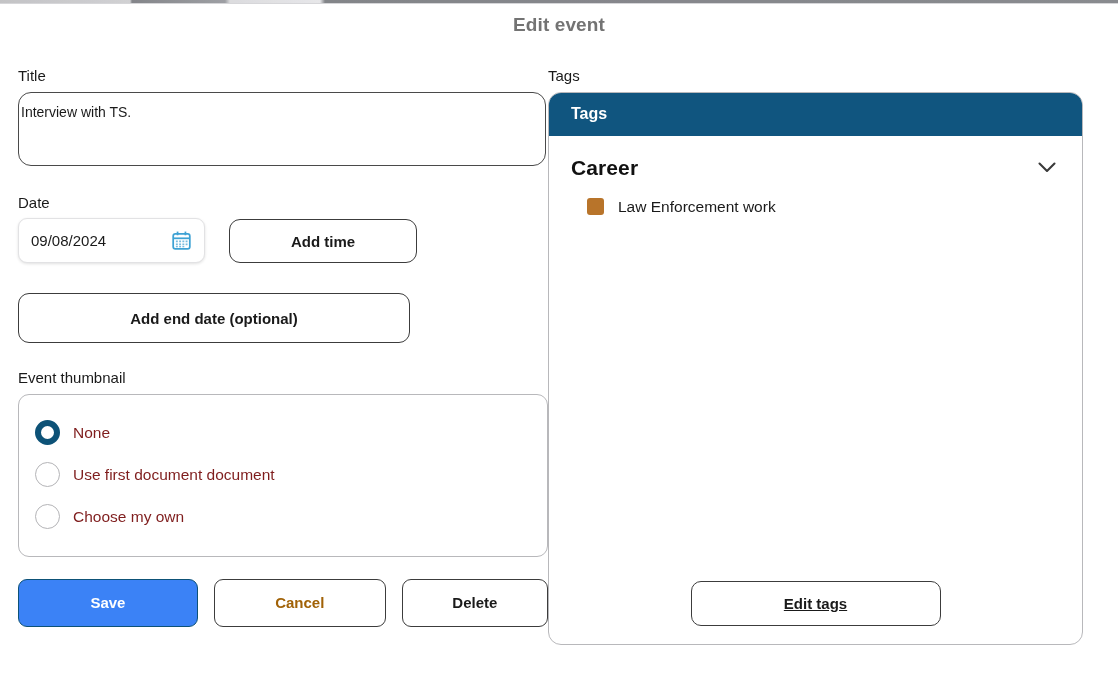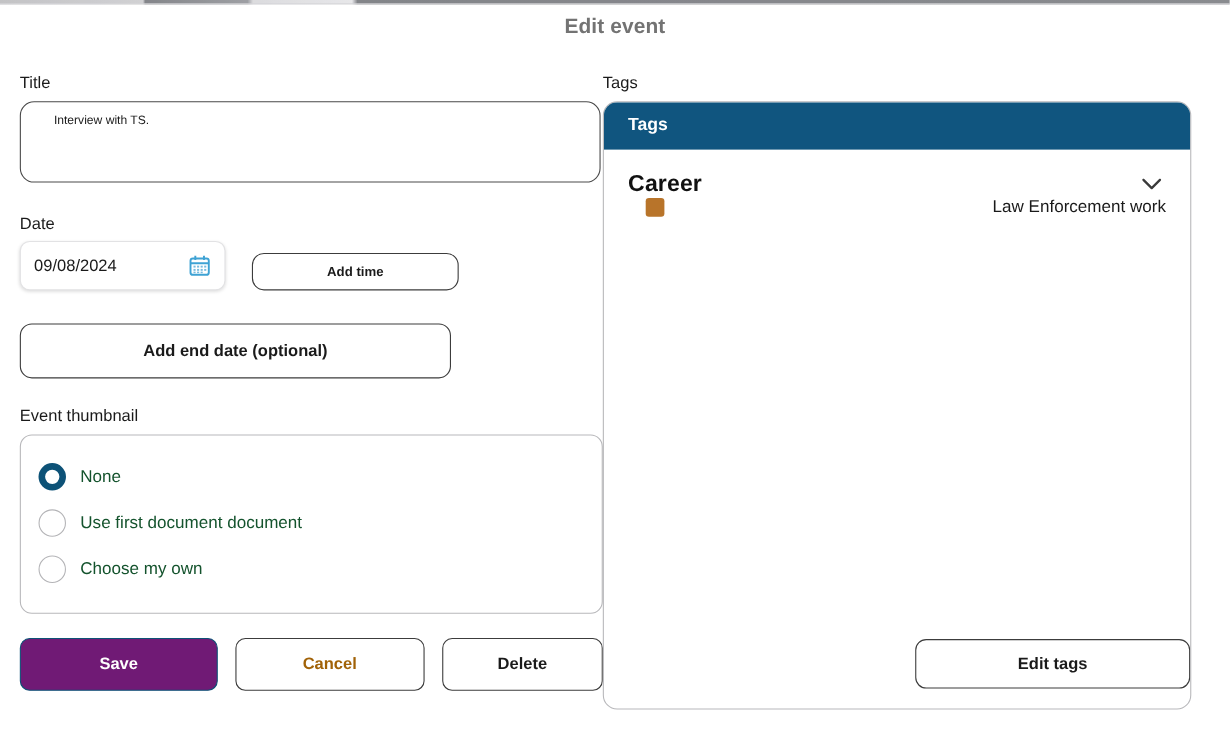--- a/index.html
+++ b/index.html
@@ -69,22 +69,22 @@
     line-height: 1.1;
   }
 
   
   .title-box {
     width: 528px;
     height: 74px;
     box-sizing: border-box;
     border: 1px solid #4a4a4a;
     border-radius: 13px;
-    padding: 11px 30px;
-    font-size: 11px;
+    padding: 11px 2px;
+    font-size: 14px;
     color: #1a1a1a;
     background: #fff;
     line-height: 1.25;
     font-family: inherit;
     resize: none;
     outline: none;
     overflow: hidden;
   }
 
   
@@ -112,26 +112,26 @@
     flex: 1;
   }
   .cal-icon {
     width: 21px; height: 21px;
     display: block;
     flex: none;
   }
   .add-time-btn {
     margin-left: 24px;
     width: 188px;
-    height: 34px;
+    height: 44px;
     box-sizing: border-box;
     border: 1.3px solid #3c3c3c;
     border-radius: 11px;
     background: #fff;
-    font-size: 12px;
+    font-size: 15px;
     font-weight: bold;
     color: #1a1a1a;
     font-family: inherit;
     cursor: pointer;
     display: flex;
     align-items: center;
     justify-content: center;
   }
 
   
@@ -173,21 +173,21 @@
   .radio {
     width: 25px; height: 25px;
     border-radius: 50%;
     box-sizing: border-box;
     flex: none;
     margin-right: 13px;
     background: #fff;
   }
   .radio.off { border: 1.6px solid #b4b4b7; }
   .radio.on  { border: 6px solid #0d5277; }
-  .radio-label { font-size: 15.5px; color: #14532d; }
+  .radio-label { font-size: 15.5px; color: #7f1d1d; }
 
   
   .actions {
     margin-top: 22px;
     display: flex;
     align-items: center;
   }
   .btn {
     height: 48px;
     box-sizing: border-box;
@@ -195,21 +195,21 @@
     font-size: 15px;
     font-weight: bold;
     font-family: inherit;
     cursor: pointer;
     display: flex;
     align-items: center;
     justify-content: center;
   }
   .btn-save {
     width: 182px;
-    background: #701a75;
+    background: #3b82f6;
     border: 1px solid #0d5277;
     color: #ffffff;
   }
   .btn-cancel {
     width: 174px;
     margin-left: 16px;
     background: #fff;
     border: 1.3px solid #3c3c3c;
     color: #a16207;
     text-align: right;
@@ -259,41 +259,42 @@
     letter-spacing: .1px;
   }
   .chev {
     width: 18px; height: 11px;
     display: block;
     margin-right: 4px;
   }
   .tag-item {
     display: flex;
     align-items: center;
+    margin-top: 18px;
     padding-left: 16px;
     cursor: pointer;
-    justify-content: space-between;
   }
   .tag-swatch {
     width: 17px; height: 17px;
     border-radius: 3px;
     flex: none;
     margin-right: 14px;
   }
   .tag-name {
     font-size: 15.5px;
     color: #1a1a1a;
   }
   .edit-tags-wrap {
     position: absolute;
     left: 0;
     bottom: 18px;
     width: 100%;
     display: flex;
-    justify-content: flex-end;
+    justify-content: center;
+    text-decoration: underline;
   }
   .edit-tags-btn {
     width: 250px;
     height: 45px;
     box-sizing: border-box;
     border: 1.3px solid #3c3c3c;
     border-radius: 10px;
     background: #fff;
     font-size: 15px;
     font-weight: bold;

